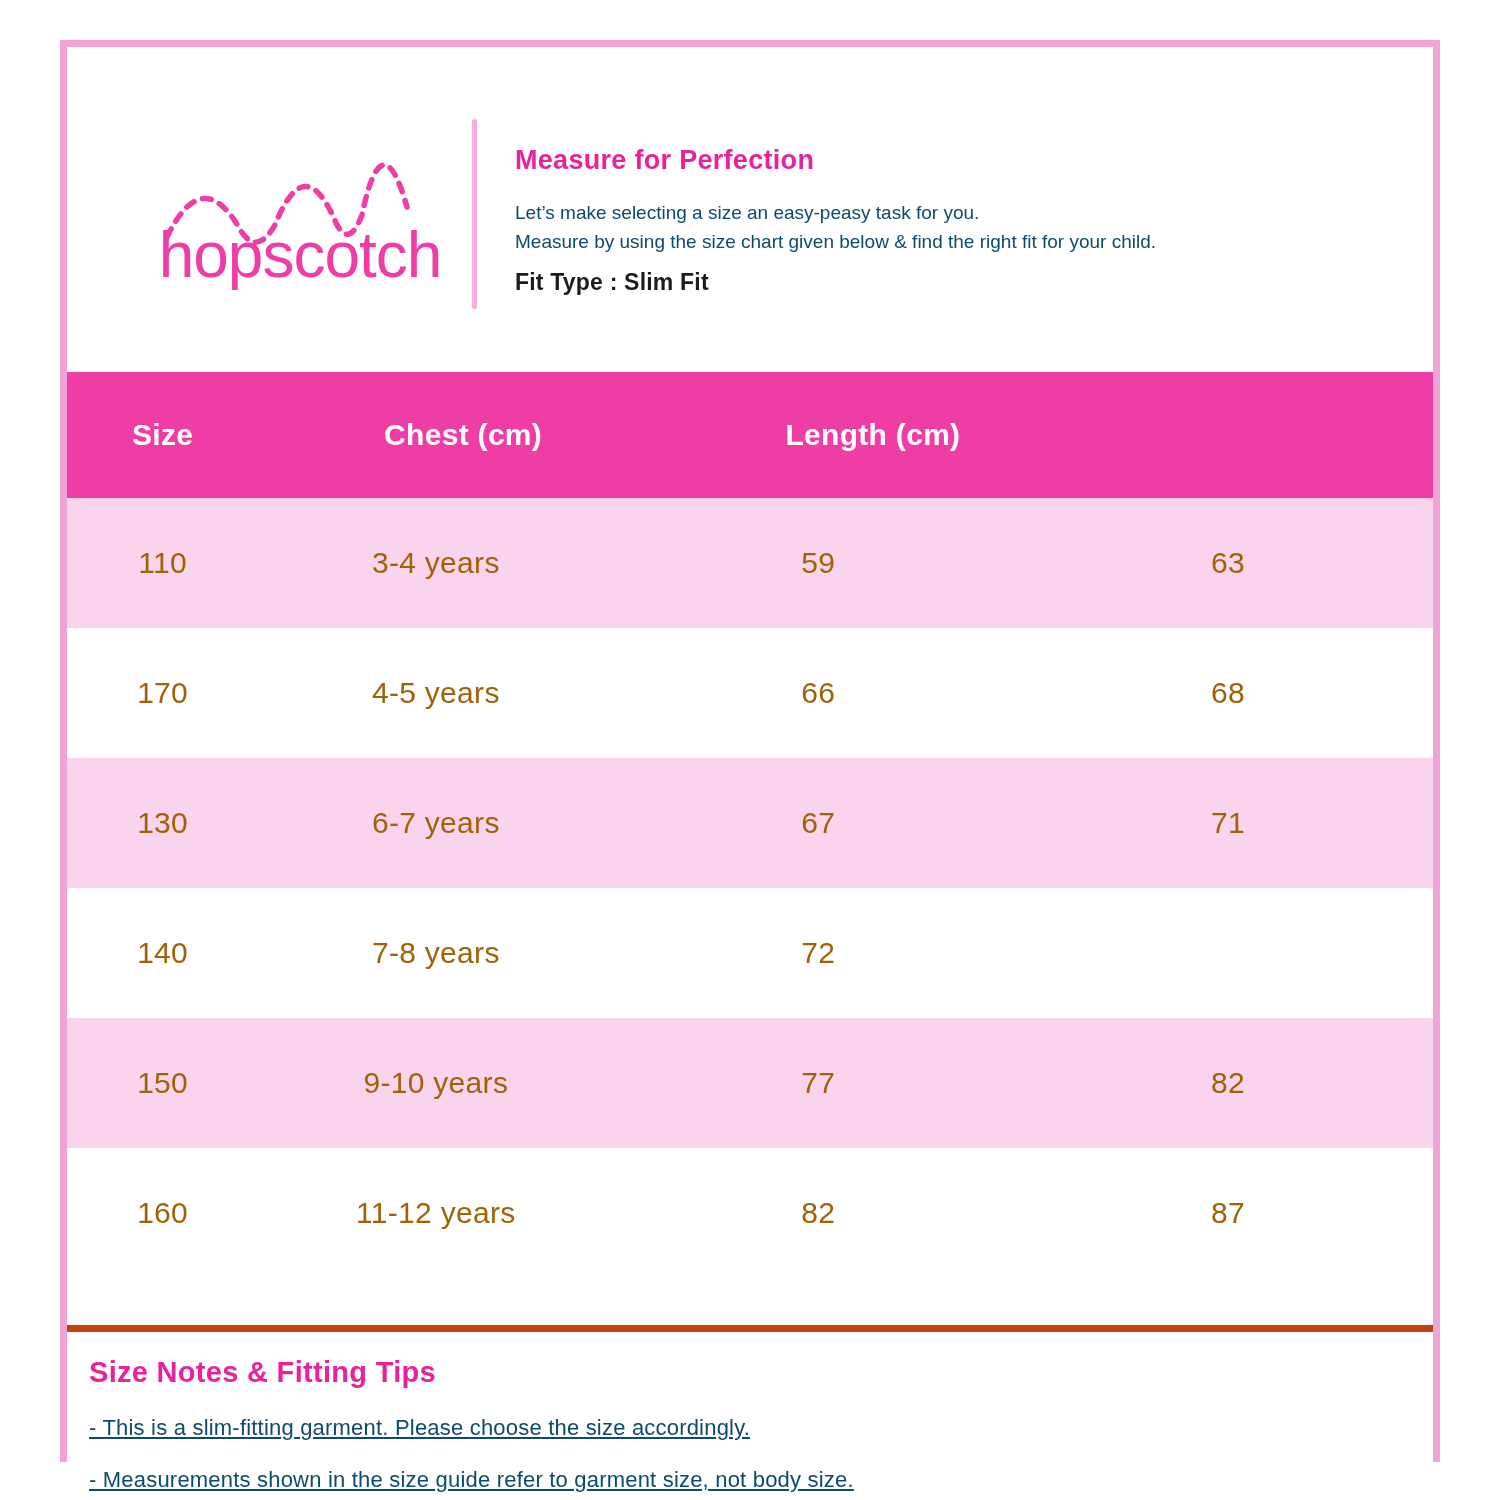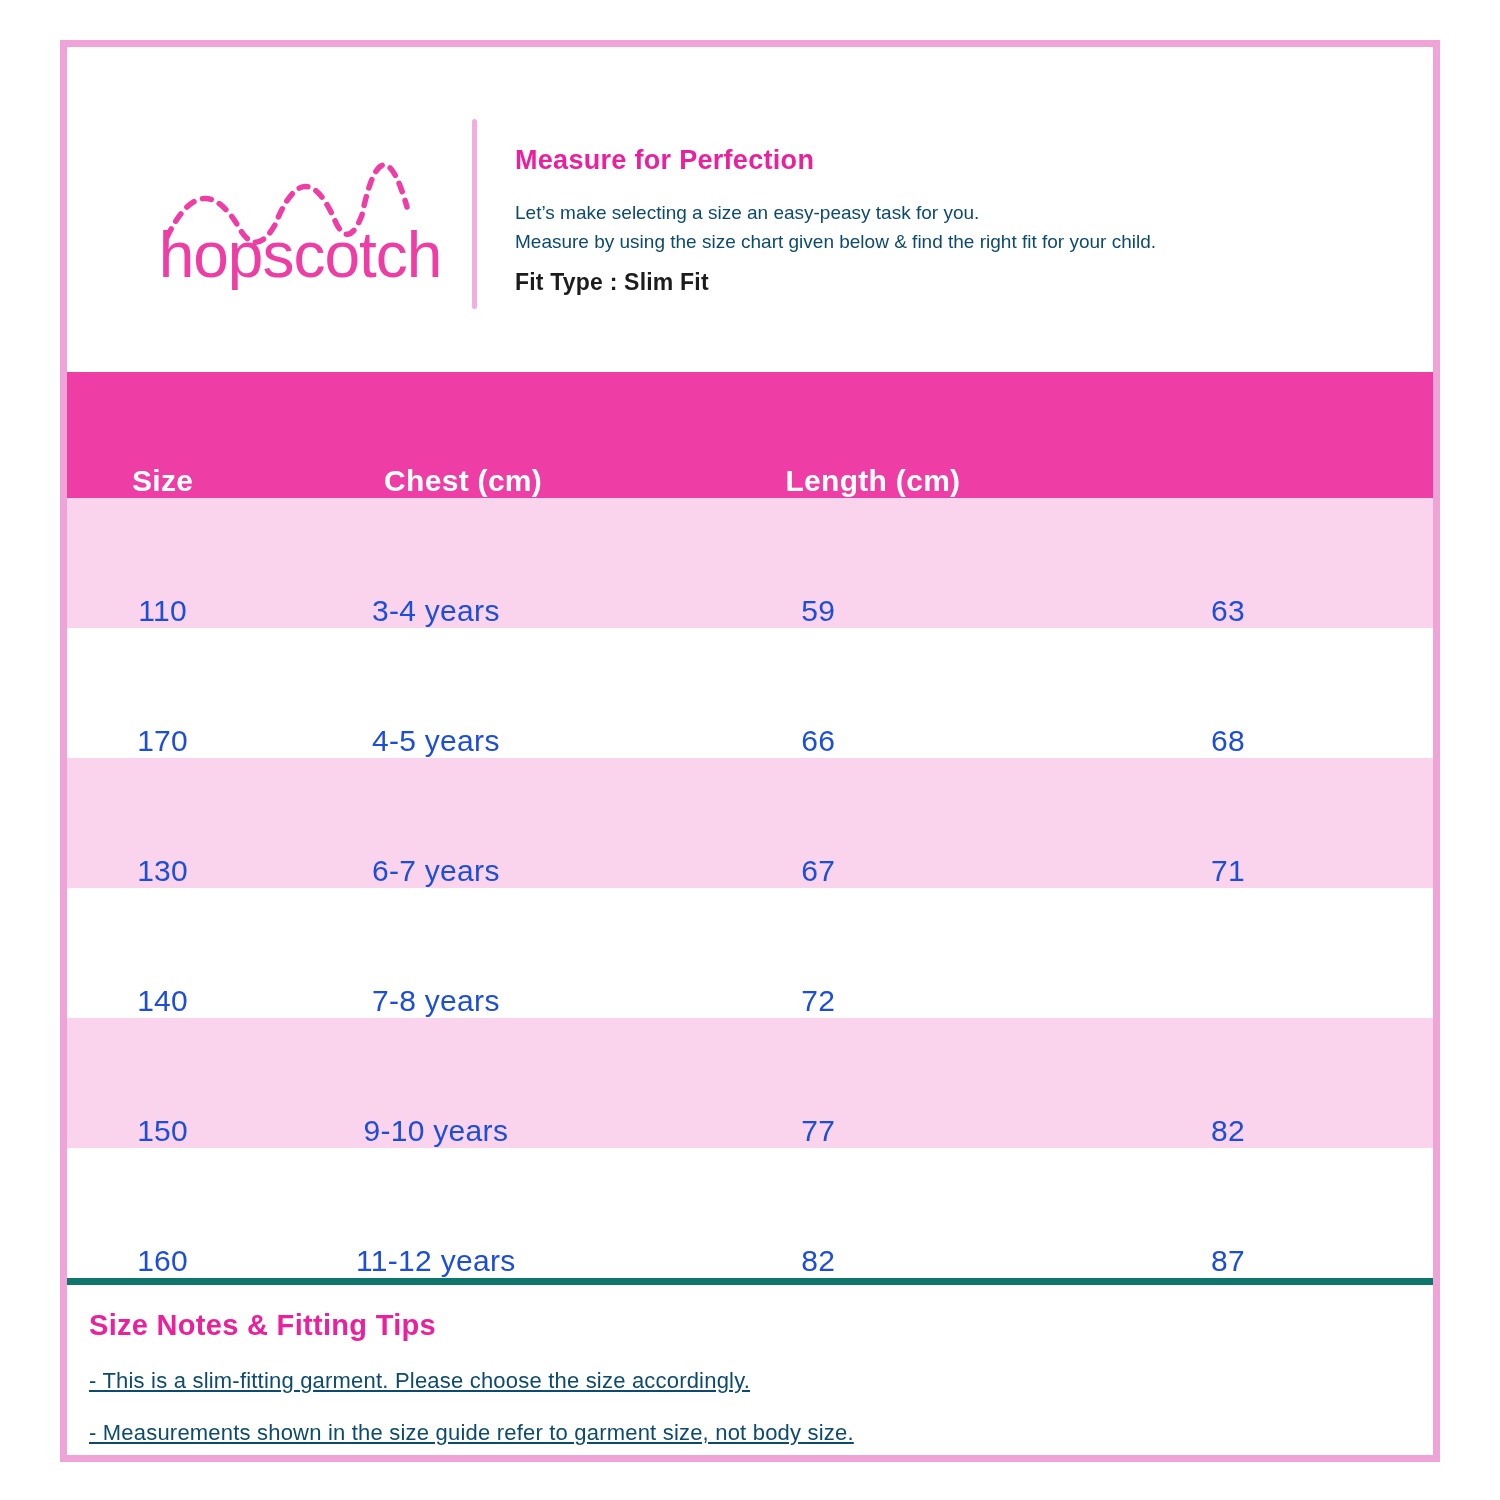--- a/index.html
+++ b/index.html
@@ -24,33 +24,33 @@
     color:#ea219c;font-size:27px;font-weight:bold;letter-spacing:.3px;margin-top:40px;
   }
   .intro-body{
     margin-top:22px;color:#0c4a6e;font-size:19px;line-height:1.55;
   }
   .fit-type{
     margin-top:12px;color:#1c1c1c;font-size:23px;font-weight:bold;letter-spacing:.2px;
   }
   
   .tbl{flex:0 0 auto;display:flex;flex-direction:column;}
-  .t-row{display:flex;align-items:flex-end;height:130px;}
+  .t-row{display:flex;align-items:center;height:130px;}
   .t-head{background:#ee3da4;height:126px;}
   .t-head .cell{color:#ffffff;font-weight:bold;font-size:30px;}
   .t-row:nth-child(odd):not(.t-head){background:#ffffff;}
   .t-row:nth-child(even){background:#fad4ec;}
   .cell{
-    text-align:center;font-size:30px;color:#1d4ed8;letter-spacing:.3px;
+    text-align:center;font-size:30px;color:#a16207;letter-spacing:.3px;
   }
   .c1{width:14%;}.c2{width:26%;}.c3{width:30%;}.c4{width:30%;}
   
   .notes{
-    flex:1 1 auto;border-top:7px solid #0f766e;background:#ffffff;
-    padding:24px 30px 0 22px;box-sizing:border-box;
+    flex:1 1 auto;border-top:7px solid #c2410c;background:#ffffff;
+    padding:24px 30px 0 22px;box-sizing:border-box;margin-top:47px;
   }
   .notes-heading{
     color:#ea219c;font-size:29px;font-weight:bold;letter-spacing:.3px;
   }
   .note-item{
     margin-top:26px;color:#0c4a6e;font-size:22px;letter-spacing:.2px;text-decoration:underline;
   }
 </style>
 </head>
 <body>

